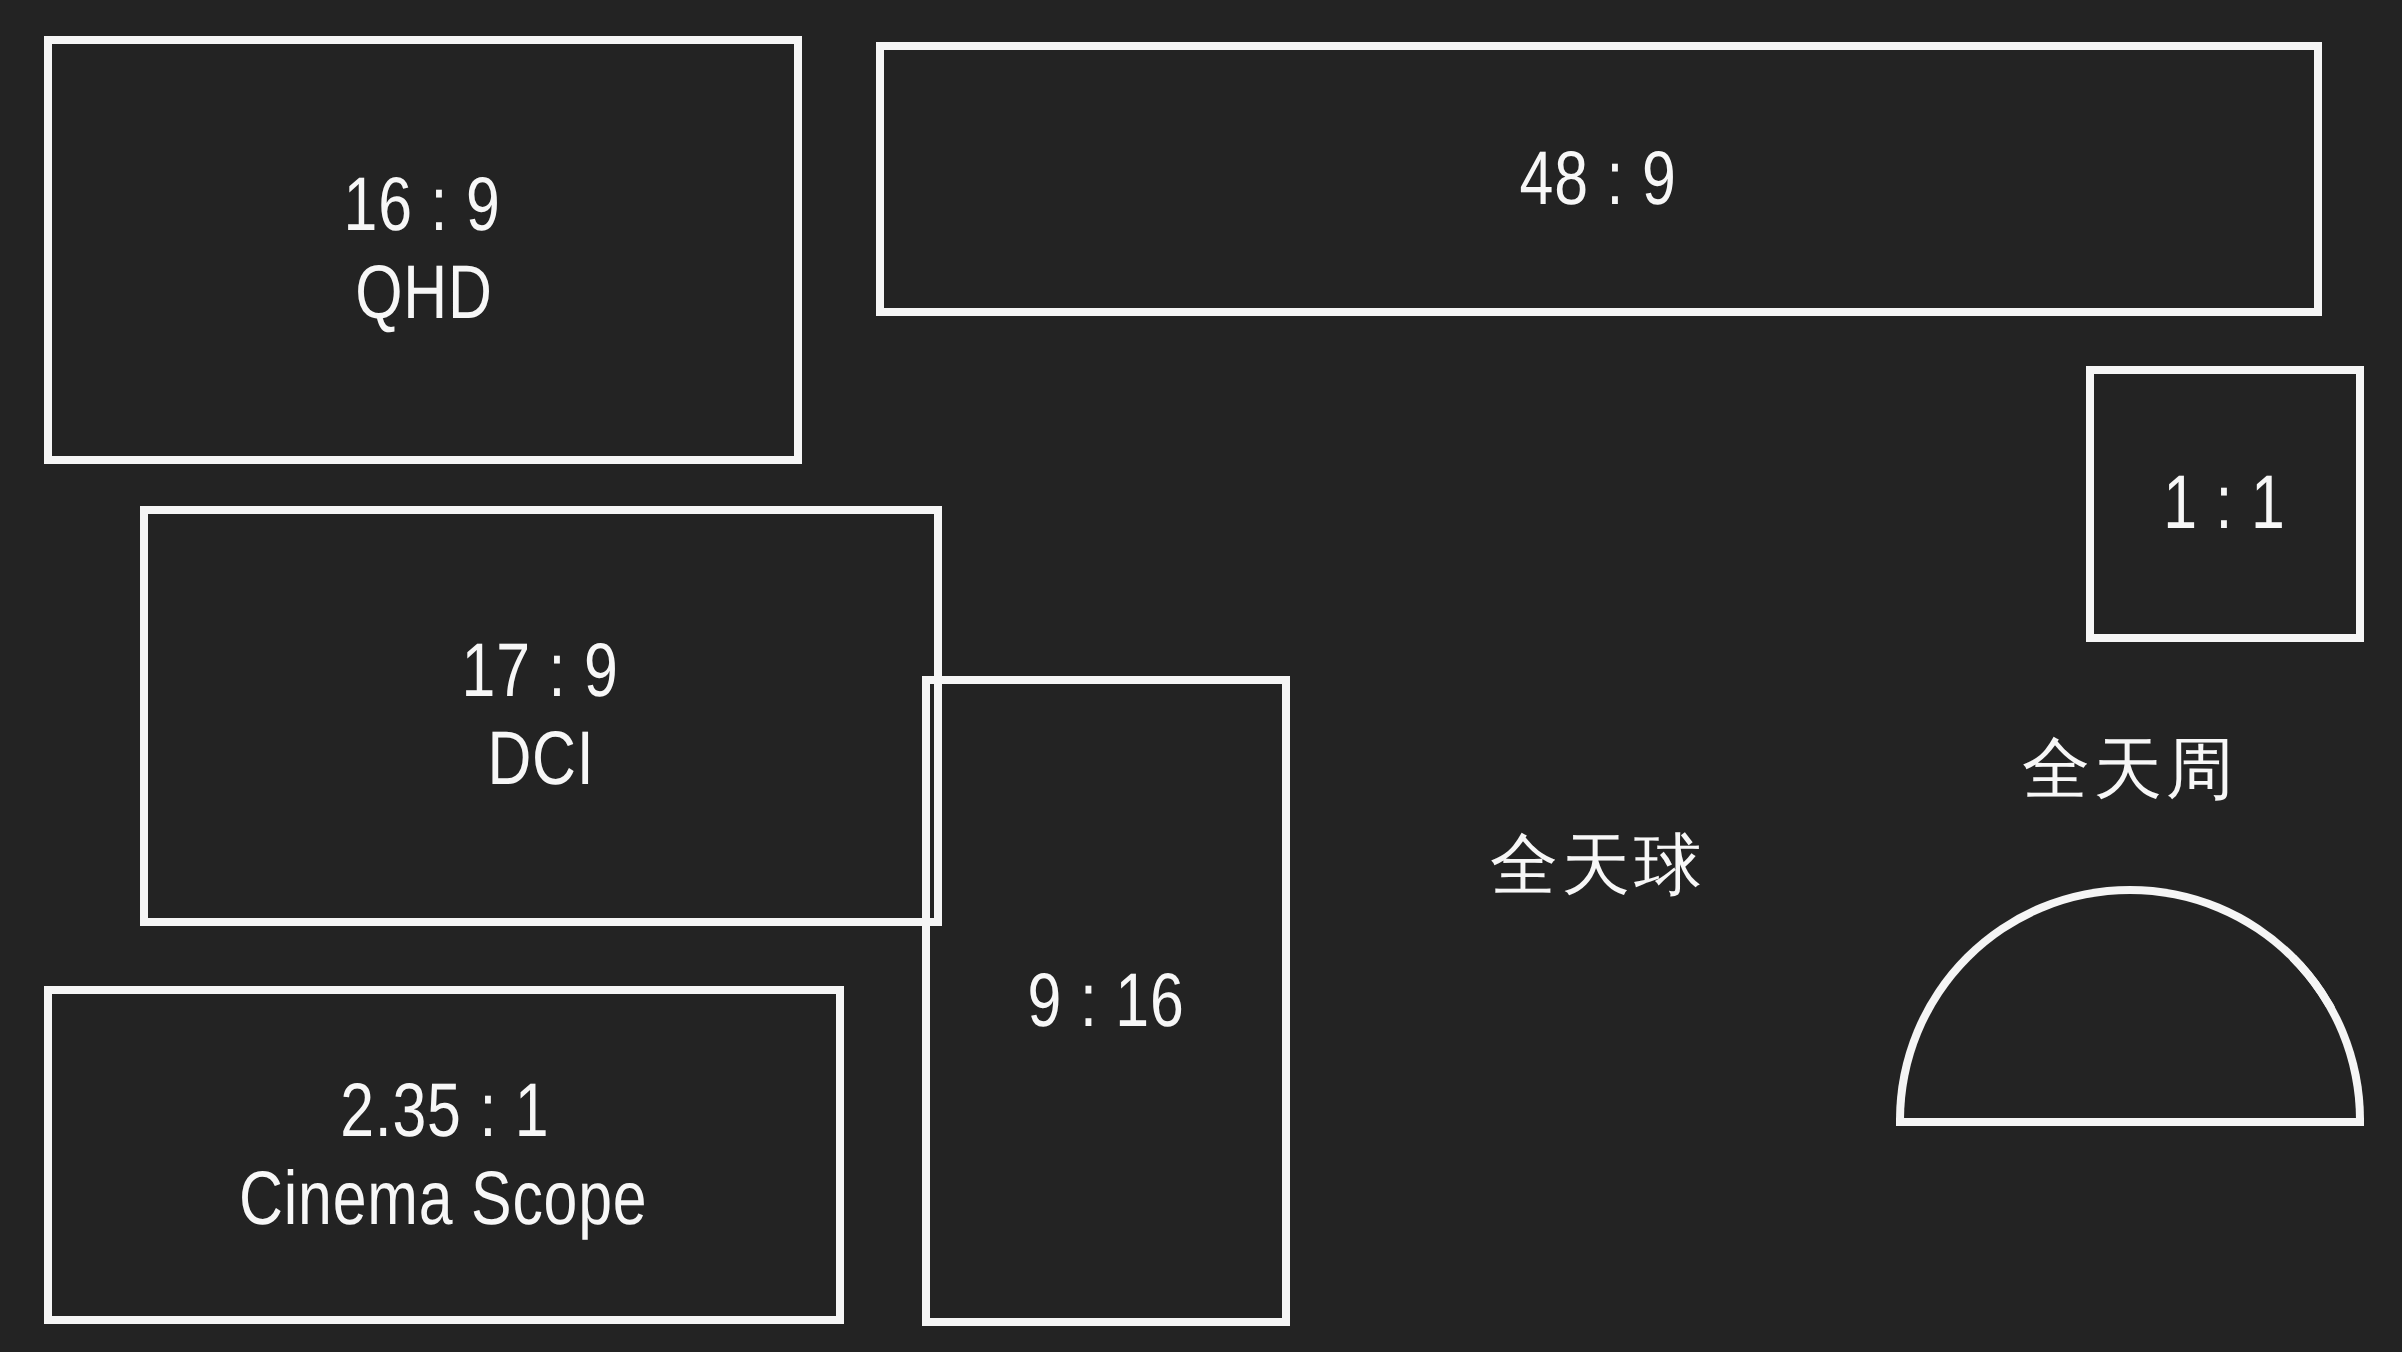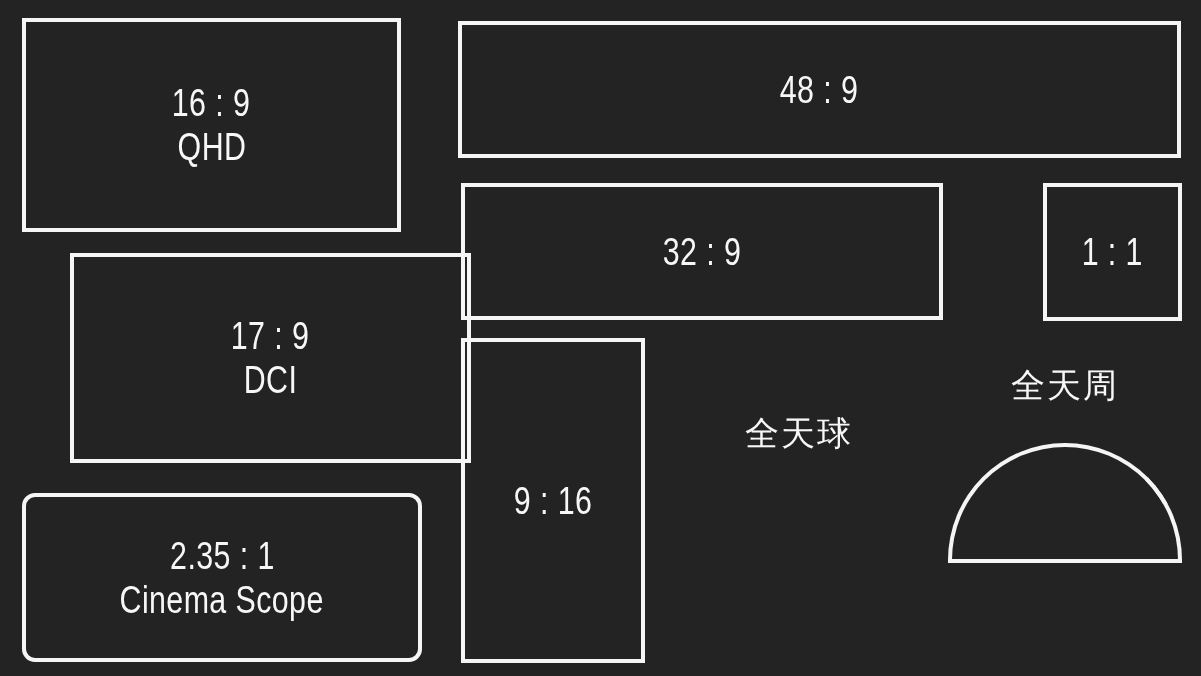--- a/index.html
+++ b/index.html
@@ -66,32 +66,29 @@
   <div class="box" style="left:22px; top:18px; width:379px; height:214px;">
     <span class="ratio-text">16 : 9</span>
     <span class="ratio-text">QHD</span>
   </div>
 
   <div class="box" style="left:22px; top:253px; width:401px; height:210px;margin-left:48px;">
     <span class="ratio-text">17 : 9</span>
     <span class="ratio-text">DCI</span>
   </div>
 
-  <div class="box" style="left:22px; top:493px; width:400px; height:169px;border-radius:13px;">
+  <div class="box" style="left:22px; top:493px; width:400px; height:169px;">
     <span class="ratio-text">2.35 : 1</span>
     <span class="ratio-text">Cinema Scope</span>
   </div>
 
-  <div class="box" style="left:458px; top:21px; width:723px; height:137px;">
+  <div class="box" style="left:438px; top:21px; width:723px; height:137px;">
     <span class="ratio-text">48 : 9</span>
   </div>
 
-  <div class="box" style="left:461px; top:183px; width:482px; height:137px;">
-    <span class="ratio-text">32 : 9</span>
-  </div>
 
   <div class="box" style="left:1043px; top:183px; width:139px; height:138px;">
     <span class="ratio-text">1 : 1</span>
   </div>
 
   <div class="box" style="left:461px; top:338px; width:184px; height:325px;">
     <span class="ratio-text">9 : 16</span>
   </div>
 
   <div class="caption cjk-title" style="left:683px; top:366px; width:232px;margin-top:48px;">全天球</div>

